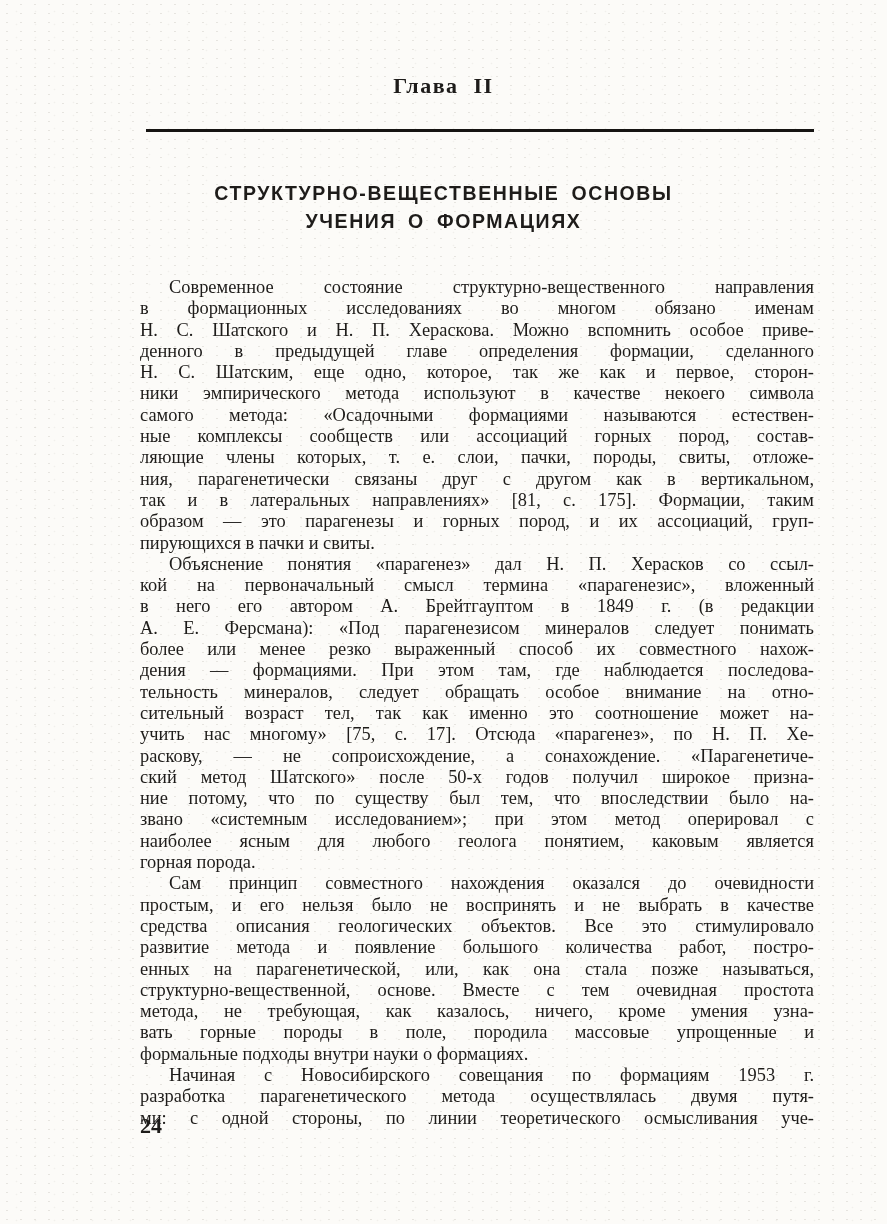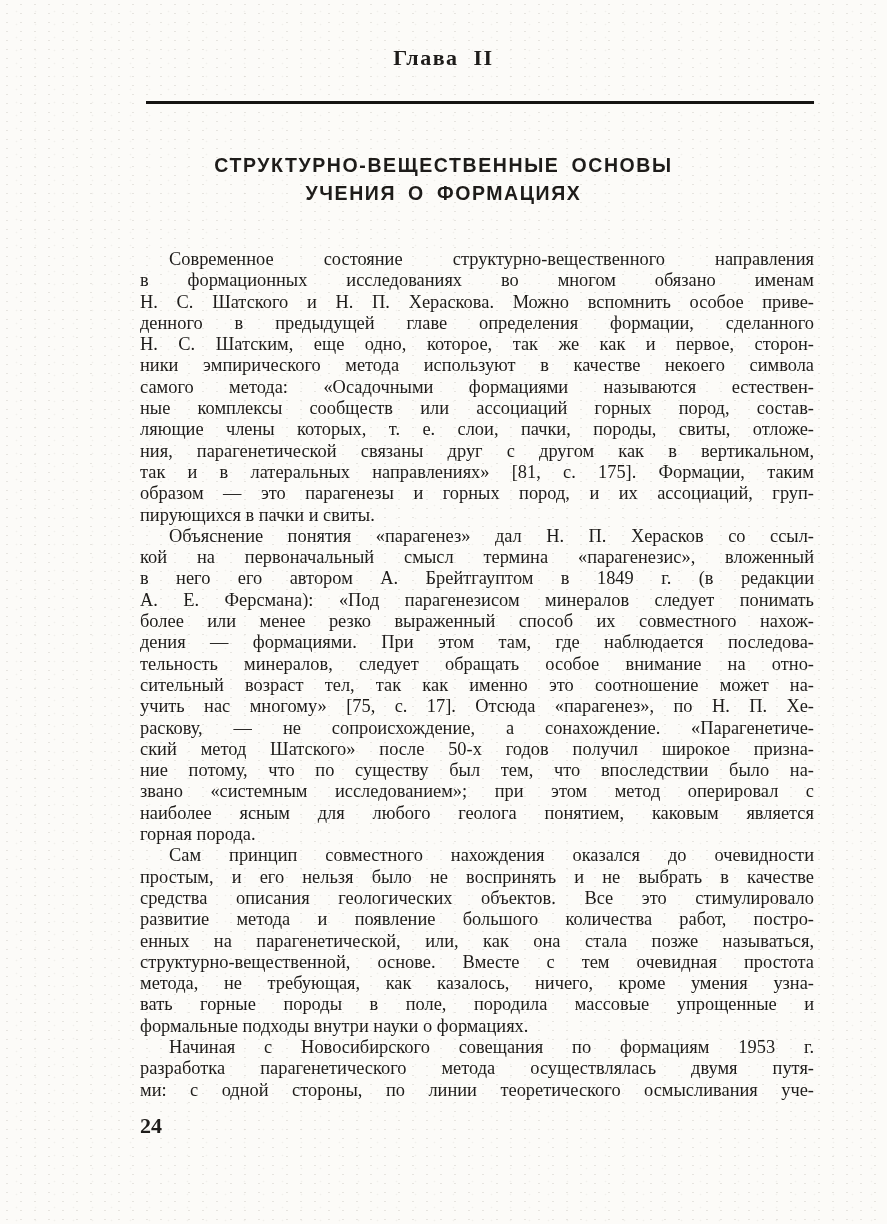--- a/index.html
+++ b/index.html
@@ -15,21 +15,21 @@
     color: #1e1c1a;
     background-color: #fcfbf8;
     
     background-image:
       radial-gradient(circle, rgba(185,182,172,0.32) 0.6px, transparent 1.1px),
       radial-gradient(circle, rgba(200,197,188,0.22) 0.6px, transparent 1.1px);
     background-size: 14px 9px, 19px 13px;
     background-position: 0 0, 7px 5px;
   }
   .chapter {
-    padding-top: 46px;
+    padding-top: 74px;
     text-align: center;
     font-family: "Liberation Serif", serif;
     font-weight: bold;
     font-size: 22px;
     letter-spacing: 1.5px;
     word-spacing: 8px;
     line-height: 24px;
   }
   .rule {
     margin: 31px 0 0 146px;
@@ -98,21 +98,21 @@
       <div class="paragraph">
         <div class="line indent">Современное состояние структурно-вещественного направления</div>
         <div class="line">в формационных исследованиях во многом обязано именам</div>
         <div class="line">Н. С. Шатского и Н. П. Хераскова. Можно вспомнить особое приве-</div>
         <div class="line">денного в предыдущей главе определения формации, сделанного</div>
         <div class="line">Н. С. Шатским, еще одно, которое, так же как и первое, сторон-</div>
         <div class="line">ники эмпирического метода используют в качестве некоего символа</div>
         <div class="line">самого метода: «Осадочными формациями называются естествен-</div>
         <div class="line">ные комплексы сообществ или ассоциаций горных пород, состав-</div>
         <div class="line">ляющие члены которых, т. е. слои, пачки, породы, свиты, отложе-</div>
-        <div class="line">ния, парагенетической связаны друг с другом как в вертикальном,</div>
+        <div class="line">ния, парагенетически связаны друг с другом как в вертикальном,</div>
         <div class="line">так и в латеральных направлениях» [81, с. 175]. Формации, таким</div>
         <div class="line">образом — это парагенезы и горных пород, и их ассоциаций, груп-</div>
         <div class="line endline">пирующихся в пачки и свиты.</div>
       </div>
       <div class="paragraph">
         <div class="line indent">Объяснение понятия «парагенез» дал Н. П. Херасков со ссыл-</div>
         <div class="line">кой на первоначальный смысл термина «парагенезис», вложенный</div>
         <div class="line">в него его автором А. Брейтгауптом в 1849 г. (в редакции</div>
         <div class="line">А. Е. Ферсмана): «Под парагенезисом минералов следует понимать</div>
         <div class="line">более или менее резко выраженный способ их совместного нахож-</div>

